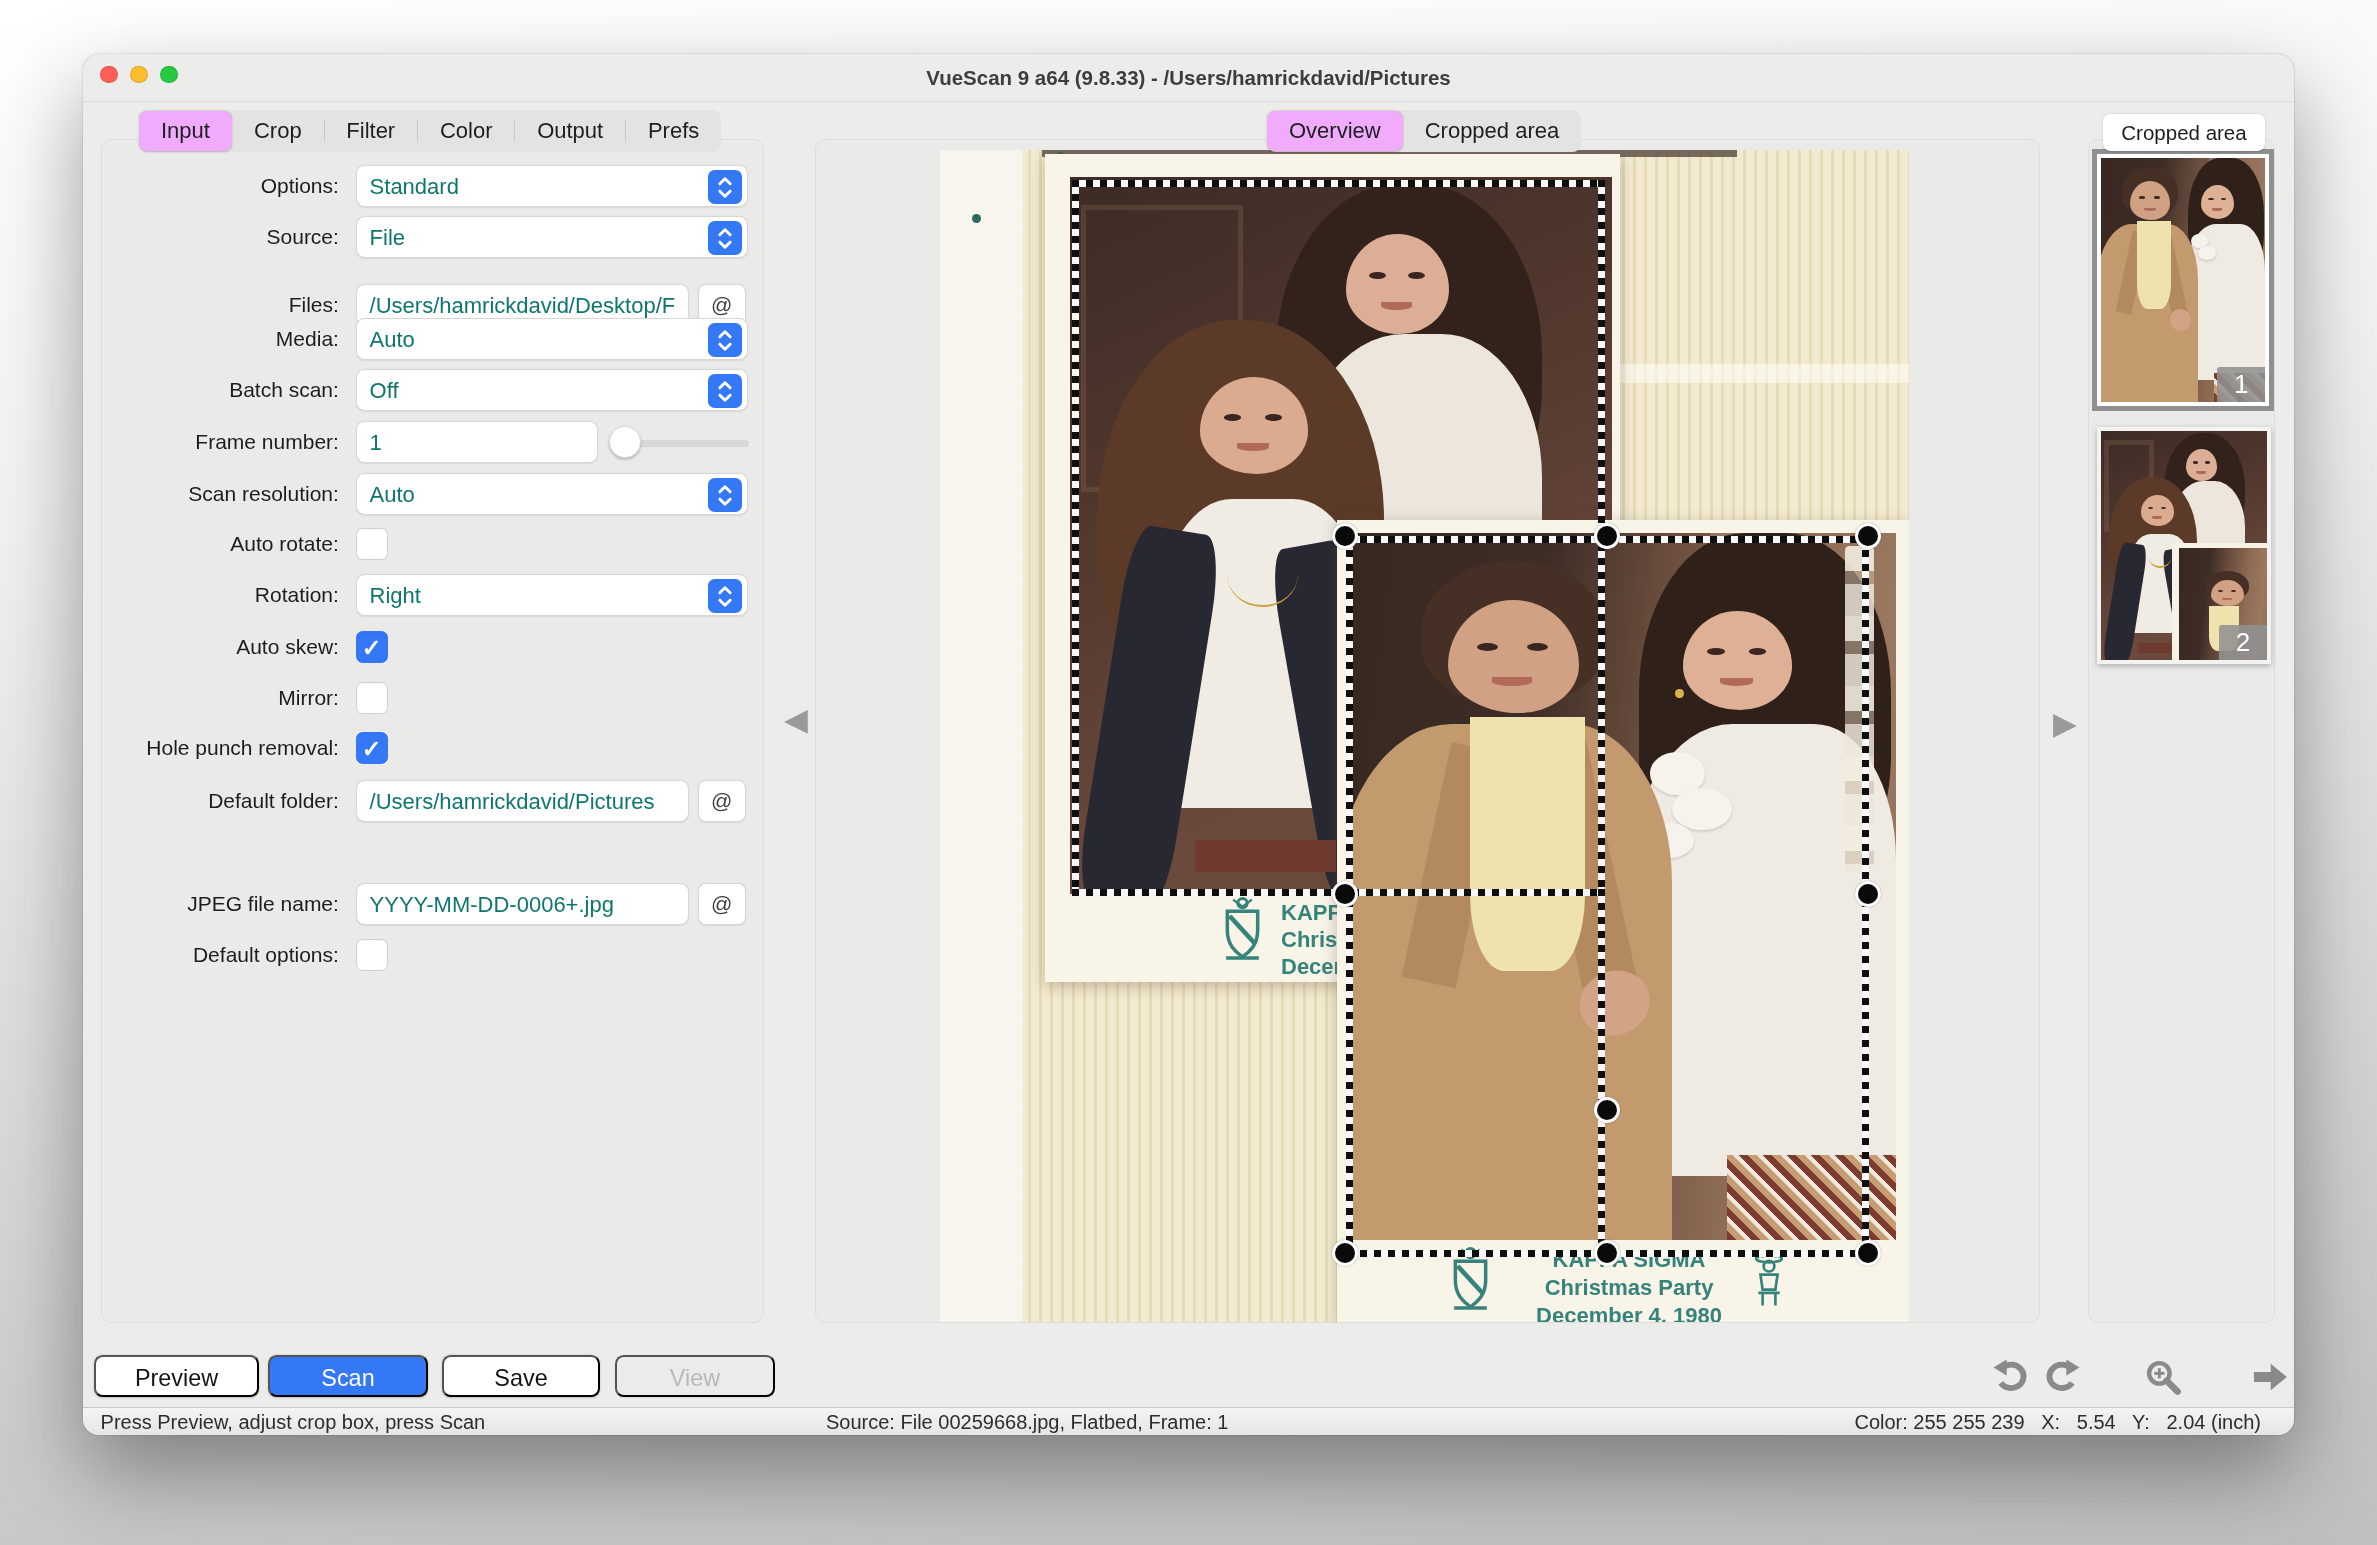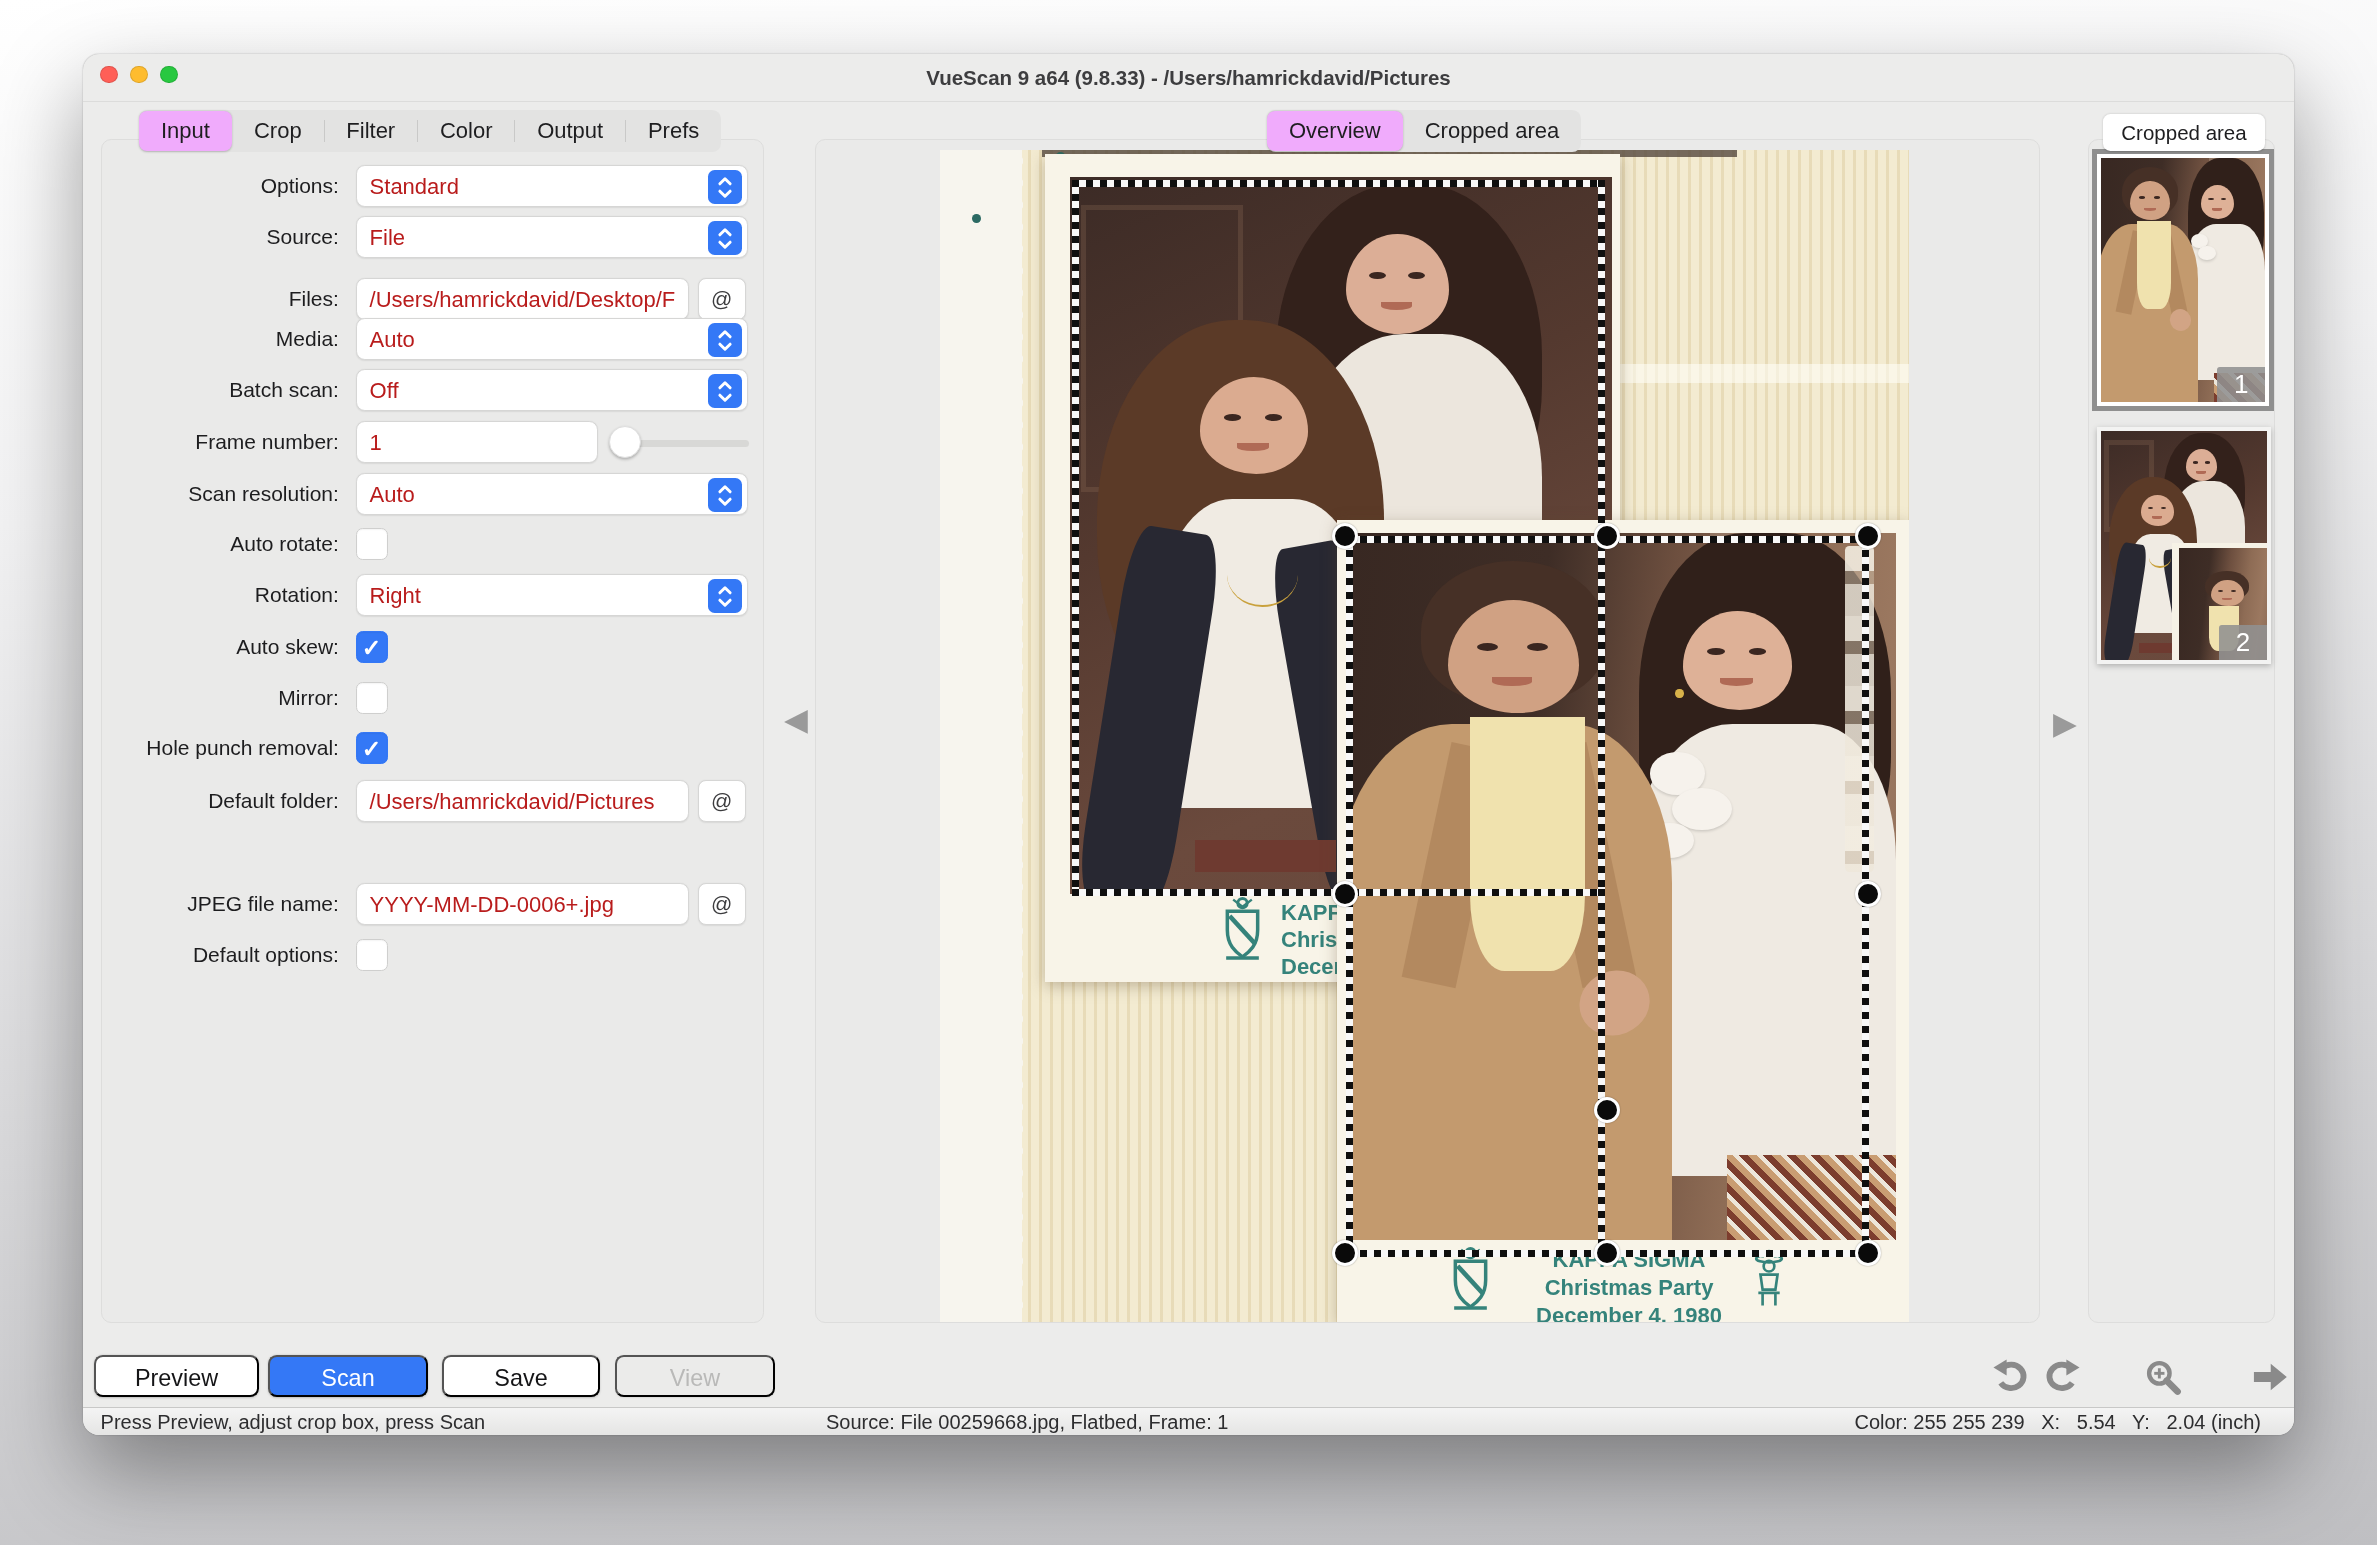--- a/index.html
+++ b/index.html
@@ -38,21 +38,21 @@
 
   
   .frow { position:absolute; left:17.6px; width:666px; height:42px; }
   .flabel { position:absolute; left:7.3px; width:231px; height:42px; line-height:42px;
             text-align:right; font-size:21px; color:#1d1d1f; }
   .select, .textfield { position:absolute; top:0; height:42px; background:#fff;
         border:0.7px solid #d6d6d5; border-radius:8.8px; box-shadow:0 0.7px 1.5px rgba(0,0,0,.08);
         overflow:hidden; }
   .select { left:255px; width:392px; }
   .sel-val, .tf-val { position:absolute; left:13px; top:0; height:37px; line-height:41px;
-        font-size:22px; color:#b91c1c; white-space:nowrap; }
+        font-size:22px; color:#0f766e; white-space:nowrap; }
   .stepper { position:absolute; right:4.4px; top:4.4px; width:34px; height:34px; border-radius:6.6px;
              background:#3478f6; display:flex; align-items:center; justify-content:center; }
   .textfield { left:255px; }
   .tf-files { width:333px; } .tf-frame { width:242px; }
   .at-btn { position:absolute; left:597px; top:0; width:48px; height:42px; background:#fff;
             border:0.7px solid #d6d6d5; border-radius:8px; font-size:21px; color:#3c3c3e;
             box-shadow:0 0.7px 1.5px rgba(0,0,0,.08); font-family:"Liberation Sans",sans-serif; }
   .checkbox { position:absolute; left:255px; top:5.1px; width:32px; height:32px; border-radius:6.6px;
               background:#fff; border:1.1px solid #cfcfce; box-shadow:inset 0 0.7px 1.5px rgba(0,0,0,.06); }
   .checkbox.checked { background:#3478f6; border-color:#3478f6; }
@@ -241,21 +241,21 @@
       <span class="sel-val">File</span>
       <span class="stepper">
             <svg width="22" height="25" viewBox="0 0 30 34">
               <polyline points="8,12 15,5 22,12" fill="none" stroke="#fff" stroke-width="4" stroke-linecap="round" stroke-linejoin="round"></polyline>
               <polyline points="8,22 15,29 22,22" fill="none" stroke="#fff" stroke-width="4" stroke-linecap="round" stroke-linejoin="round"></polyline>
             </svg>
           </span>
     </div>
   </div>
 
-  <div class="frow" style="top:224px">
+  <div class="frow" style="top:230px">
     <span class="flabel">Files:</span>
     <div class="textfield tf-files">
       <span class="tf-val">/Users/hamrickdavid/Desktop/F</span>
     </div>
     <button class="at-btn">@</button>
   </div>
 
   <div class="frow" style="top:264px">
     <span class="flabel">Media:</span>
     <div class="select">

